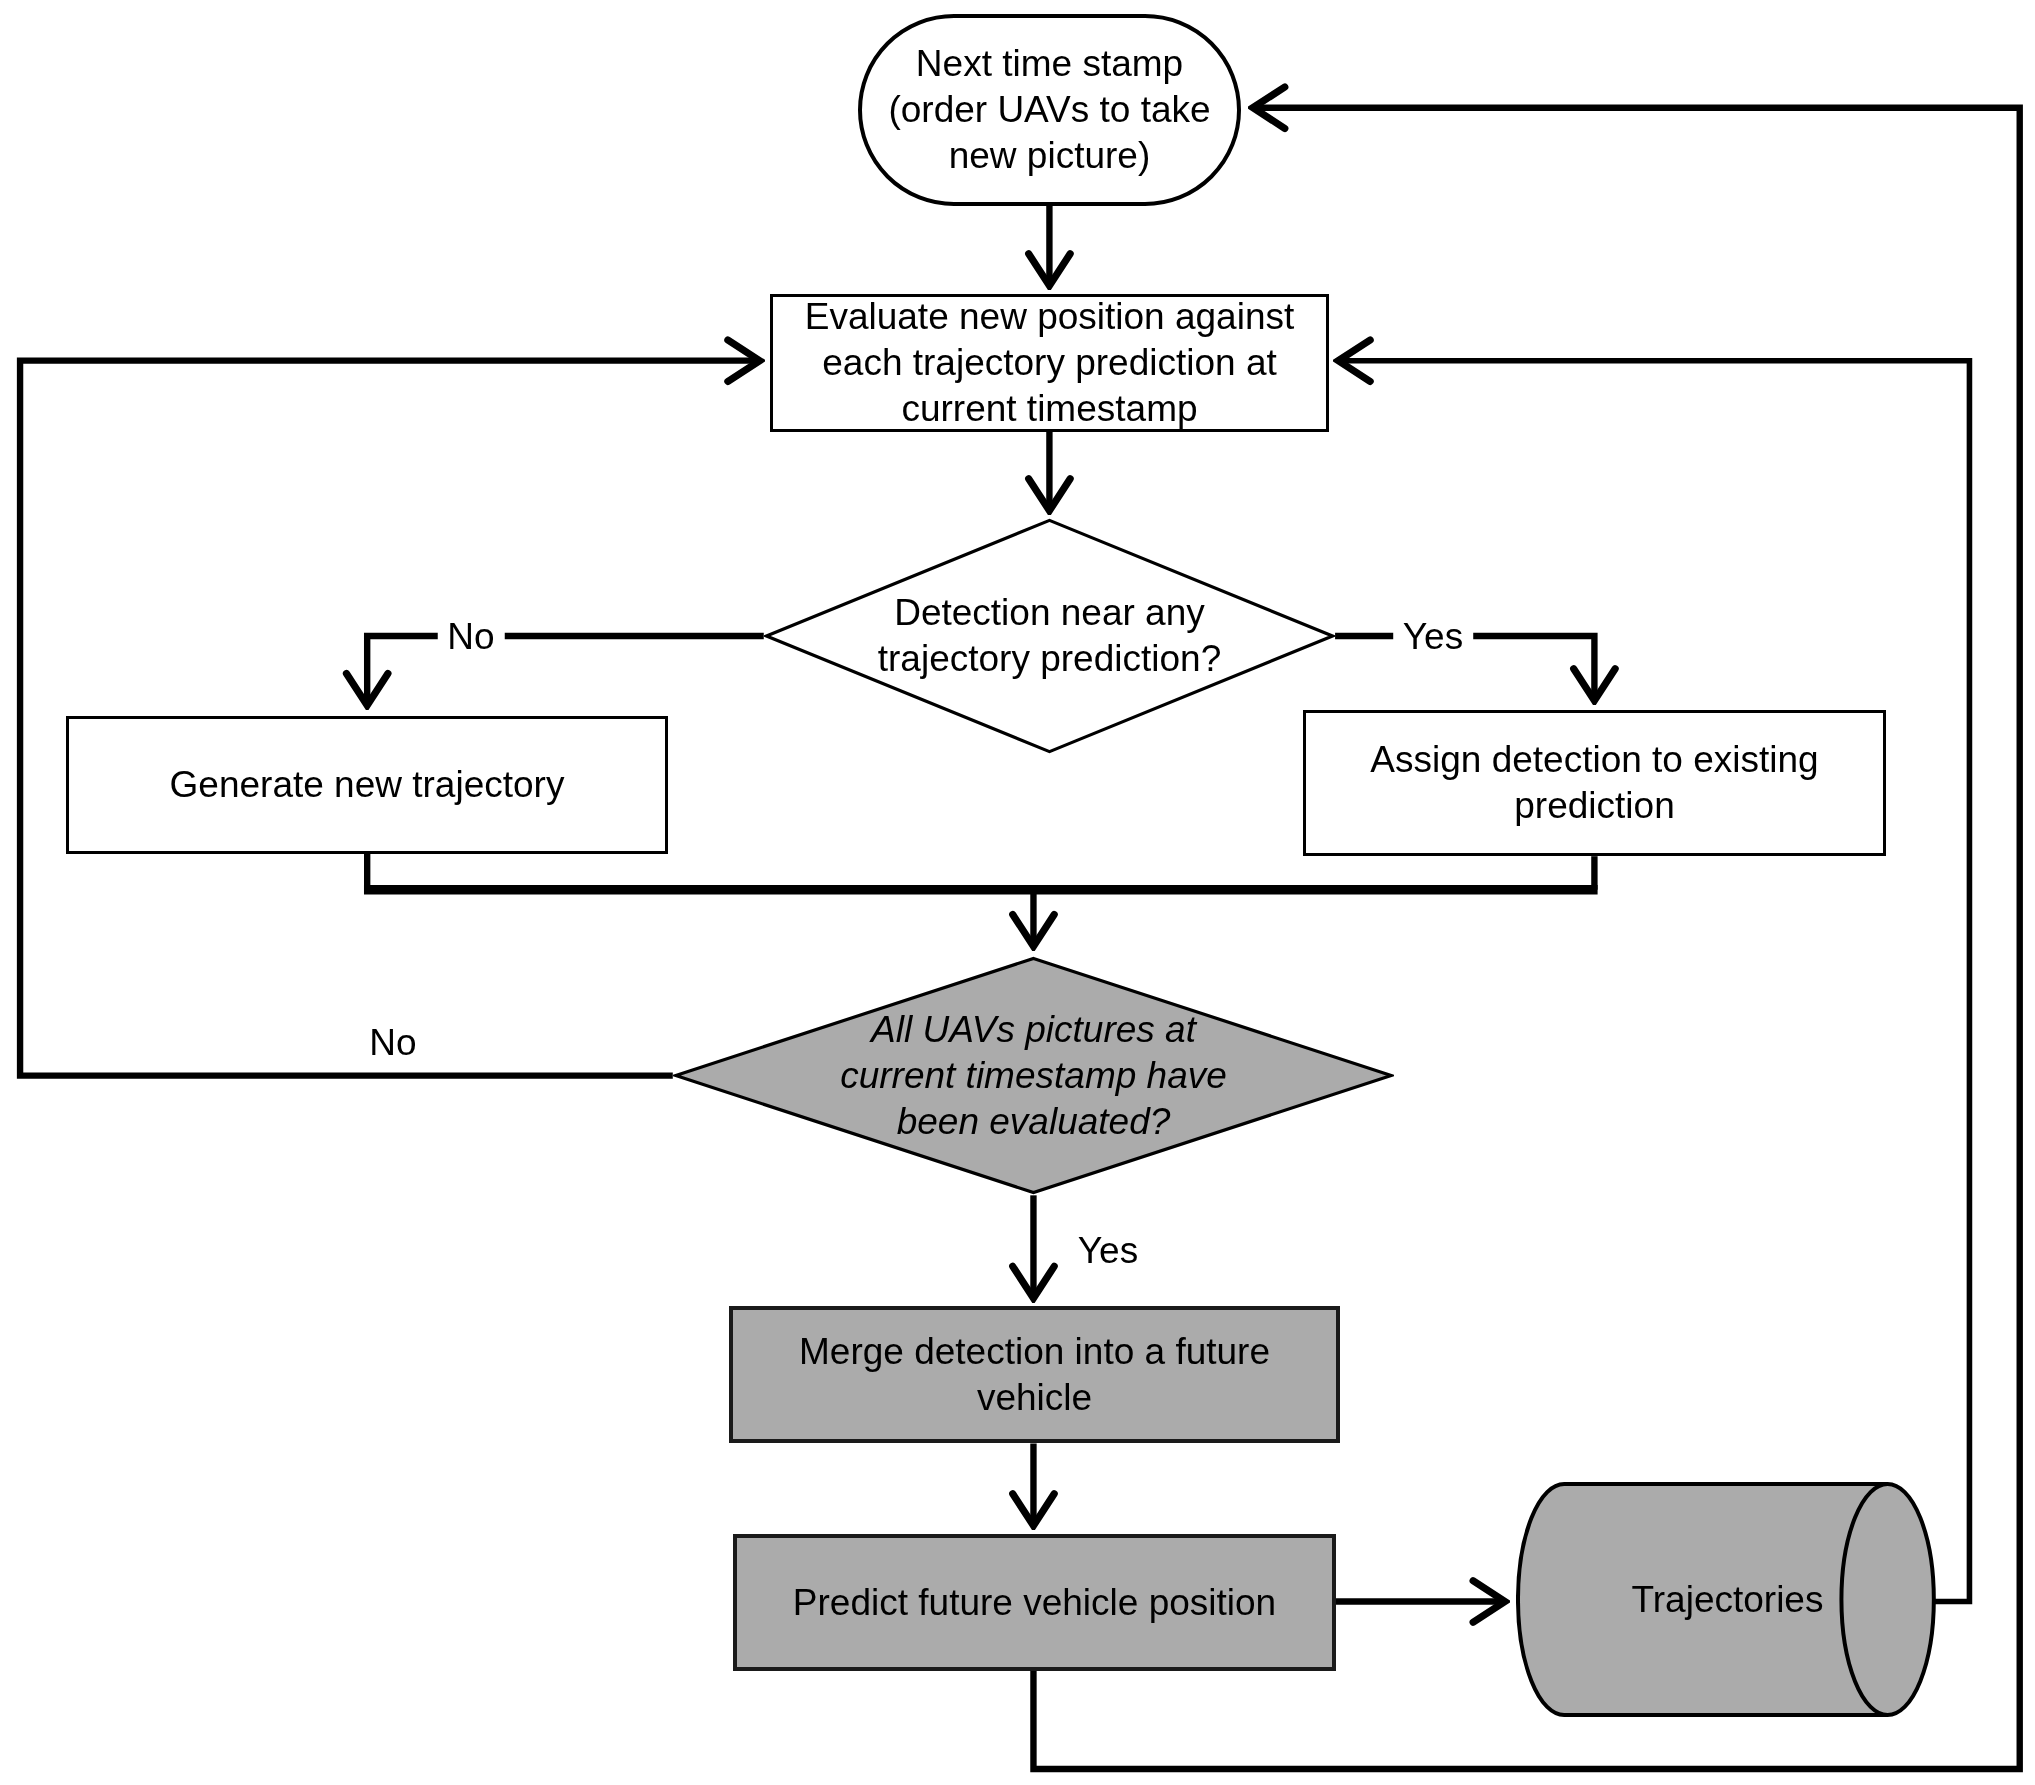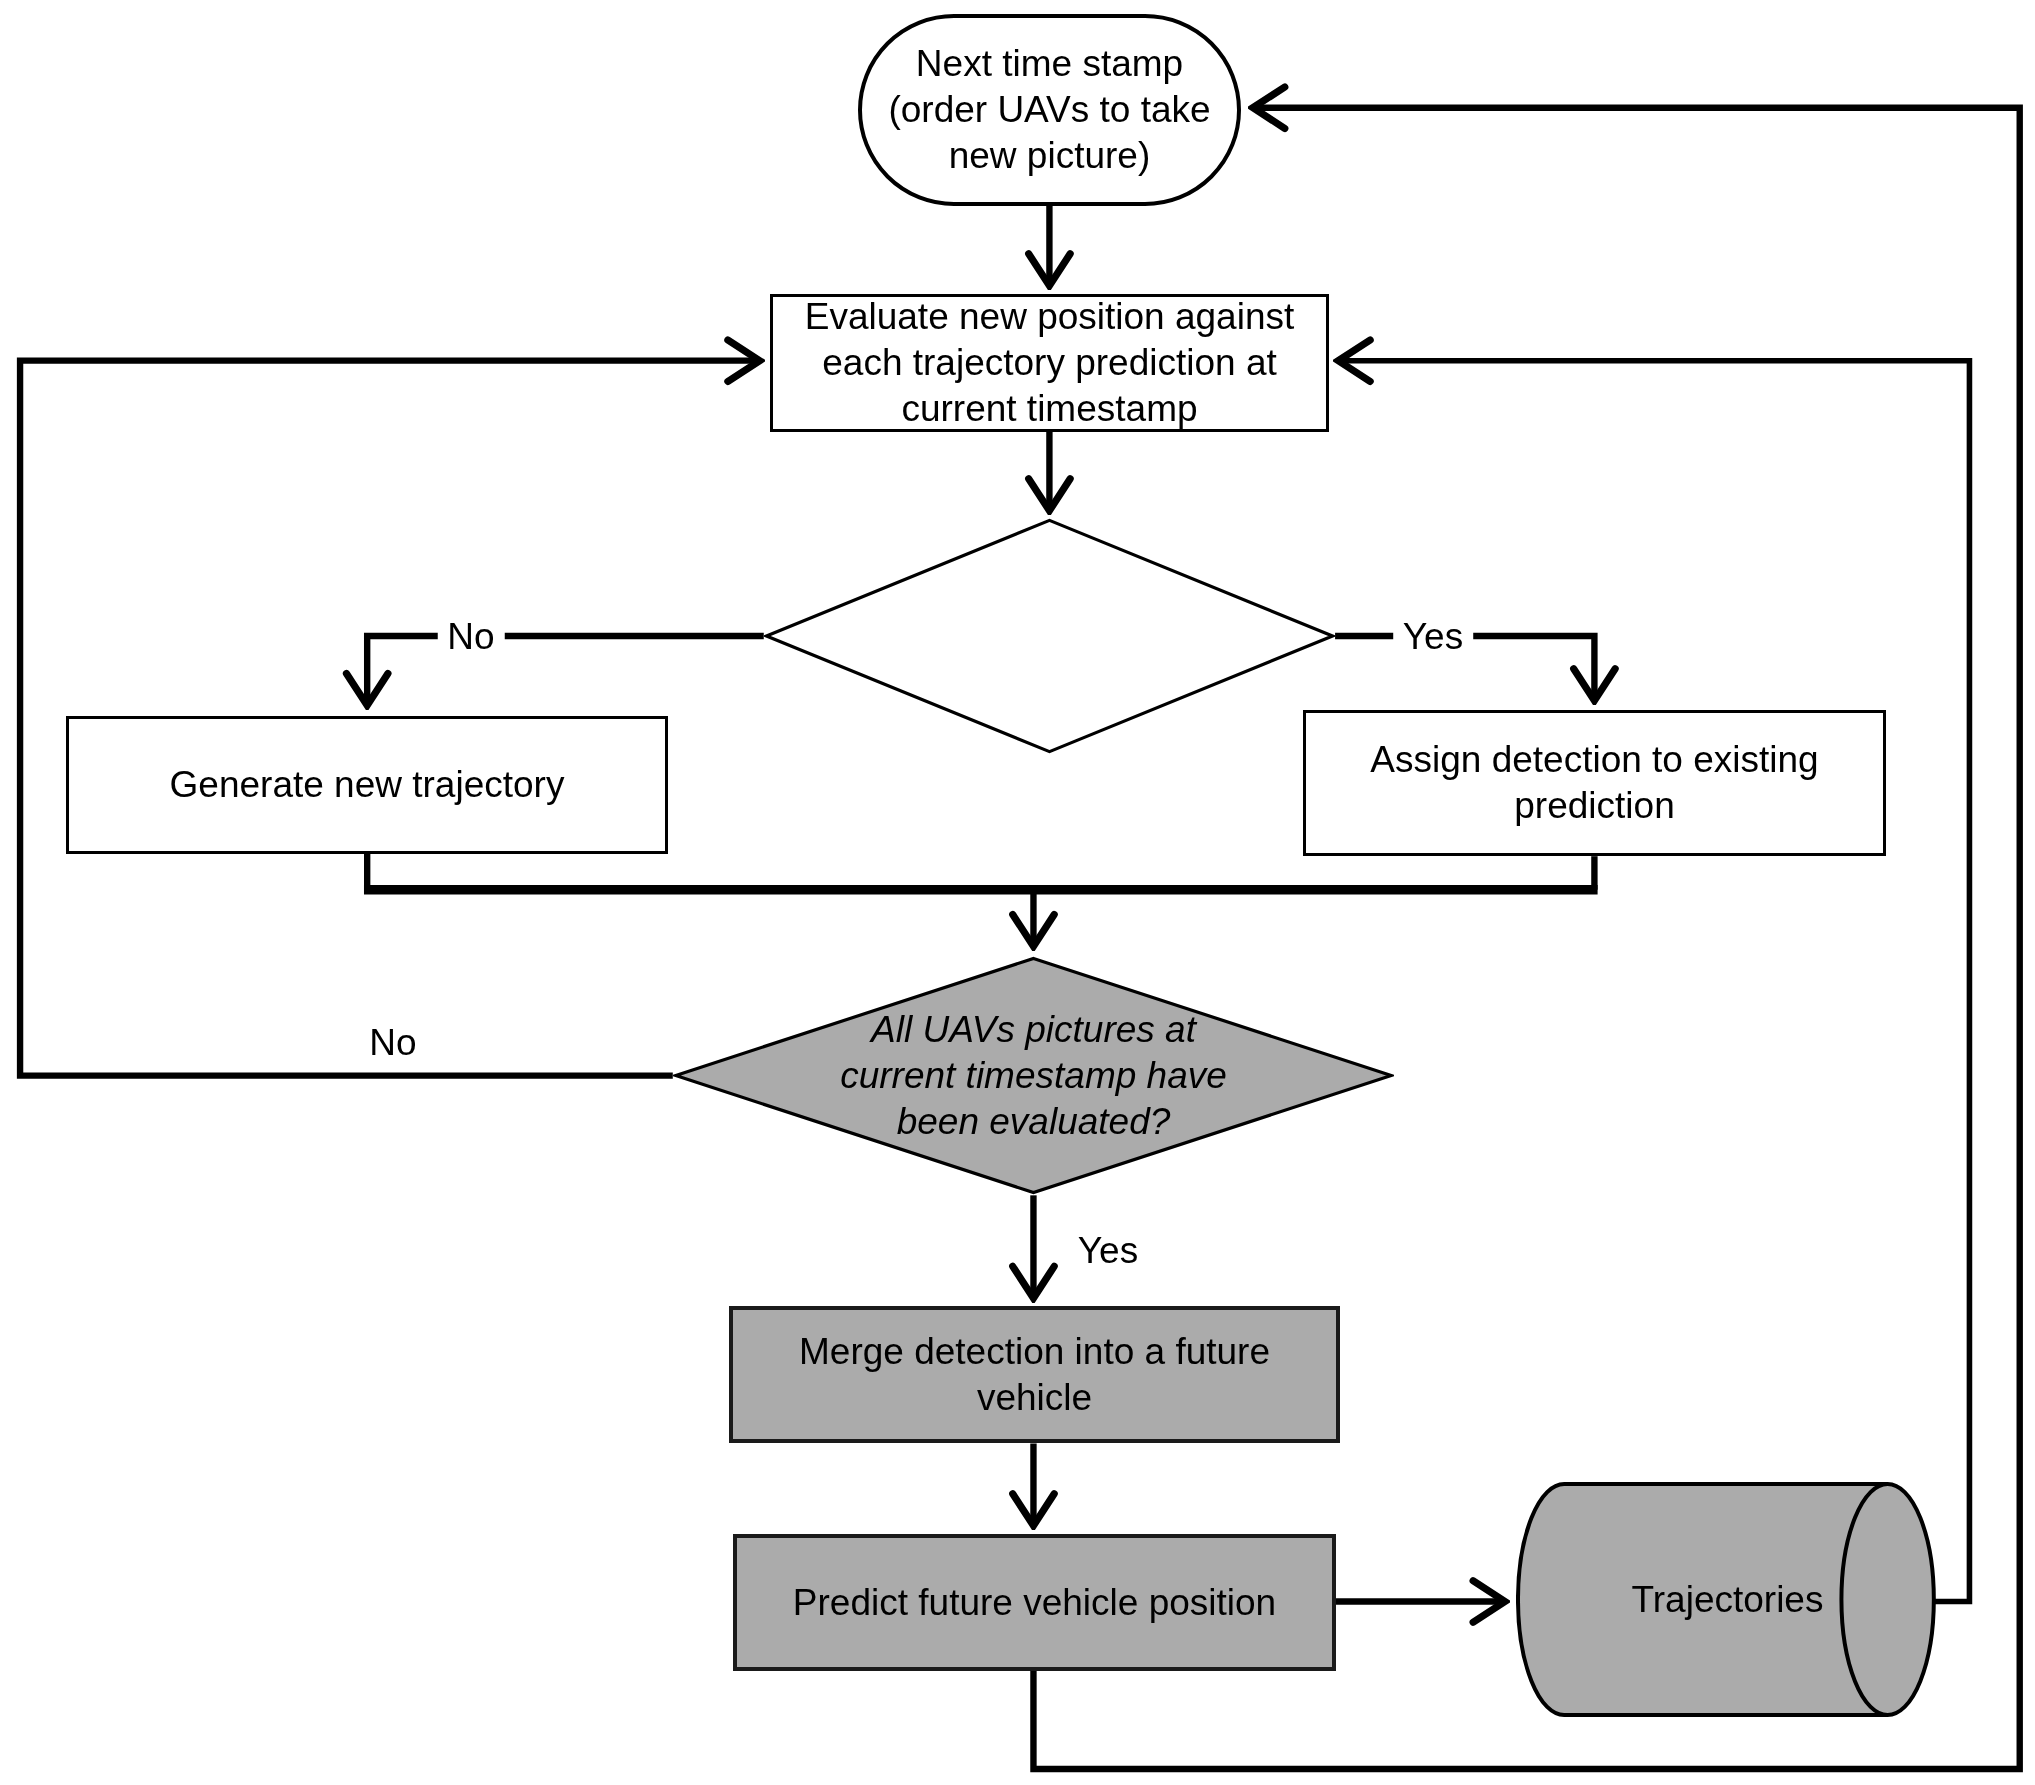--- a/index.html
+++ b/index.html
@@ -63,20 +63,24 @@
       <div>Evaluate new position against</div>
       <div>each trajectory prediction at</div>
       <div>current timestamp</div>
     </div>
   </div>
 
   <div class="node" style="left:764px;top:518px;width:571px;height:236px;">
     <svg class="shape" viewBox="0 0 716 296">
       <polygon class="white-shape" points="358,3 713,148 358,293 3,148"></polygon>
     </svg>
+    <div class="lbl">
+      <div>Detection near any</div>
+      <div>trajectory prediction?</div>
+    </div>
   </div>
 
   <div class="node box" style="left:66px;top:716px;width:602px;height:138px;align-items:center;">
     <div class="lbl">
       <div>Generate new trajectory</div>
     </div>
   </div>
 
   <div class="node box" style="left:1303px;top:710px;width:583px;height:146px;">
     <div class="lbl">

